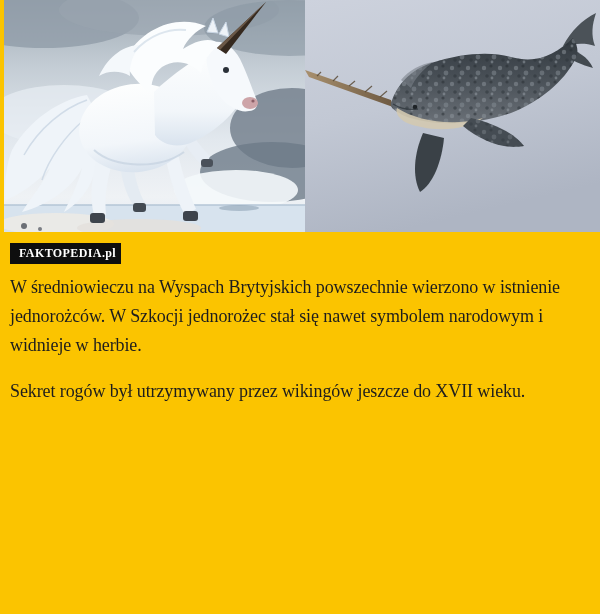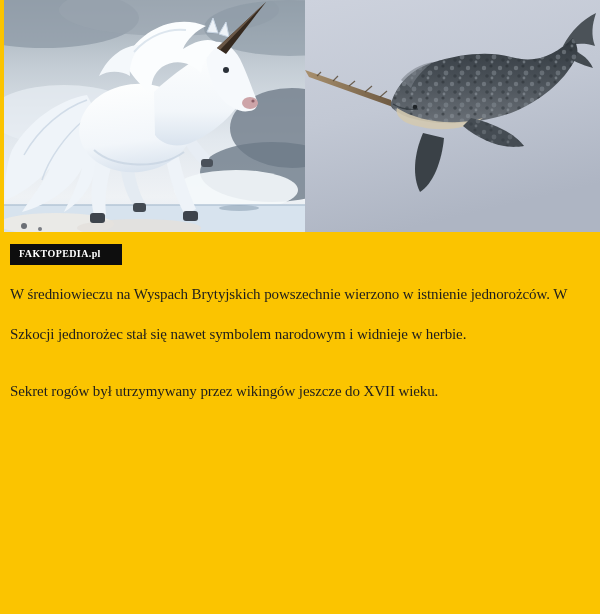--- a/index.html
+++ b/index.html
@@ -25,31 +25,31 @@
   .fact-body {
     width: 600px;
     height: 382px;
     box-sizing: border-box;
     padding: 11px 24px 0 10px;
   }
   .brand-badge {
     display: inline-block;
     box-sizing: border-box;
     height: 21px;
-    padding: 2px 21px 3px 9px;
+    padding: 2px 5px 3px 9px;
     font-weight: bold;
-    font-size: 10px;
+    font-size: 12px;
     line-height: 16px;
     letter-spacing: 0.4px;
     margin: 0 0 9px 0;
   }
   .fact-text p {
     margin: 0 0 17px 0;
-    font-size: 15px;
-    line-height: 40px;
+    font-size: 18px;
+    line-height: 29px;
     letter-spacing: -0.1px;
     font-family: Liberation Serif, serif;
   }
   .fact-text p:last-child { margin-bottom: 8px; }
 </style>
 </head>
 <body>
 
 <div class="page">
 

